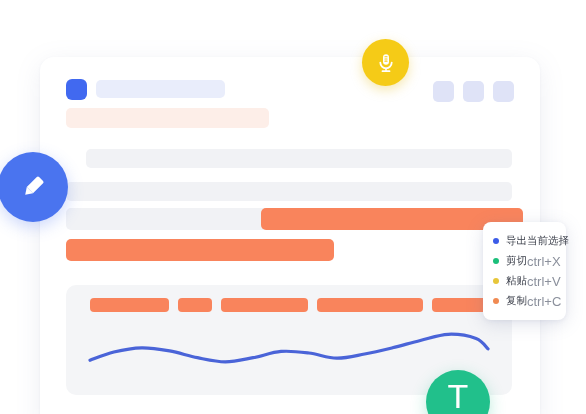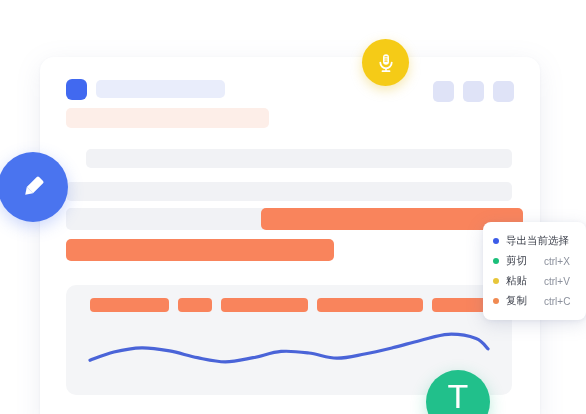--- a/index.html
+++ b/index.html
@@ -167,21 +167,21 @@
     font-family: "Liberation Sans", sans-serif;
     position: relative;
     top: -6px;
   }
 
   
   .ctx-menu {
     position: absolute;
     left: 483px;
     top: 222px;
-    width: 103px;
+    width: 83px;
     padding: 9px 0 9px 0;
     background: #ffffff;
     border-radius: 8px;
     box-shadow: 0 4px 18px rgba(110,120,160,0.20),
                 0 1px 4px rgba(110,120,160,0.10);
   }
   .ctx-item {
     display: flex;
     align-items: center;
     height: 20px;
@@ -194,23 +194,23 @@
     border-radius: 50%;
     flex: 0 0 auto;
     margin-right: 7px;
   }
   .ctx-label {
     font-size: 10.5px;
     color: #3b3f4a;
     font-family: "Liberation Sans", "DejaVu Sans", sans-serif;
   }
   .ctx-accel {
-    font-size: 10px;
+    font-size: 13px;
     color: #8b909c;
-    margin-left: 17px;
+    margin-left: 0;
     font-family: "Liberation Sans", sans-serif;
     text-align: right;
   }
 </style>
 </head>
 <body>
 
 <div id="stage">
 
   <div class="doc-card">

